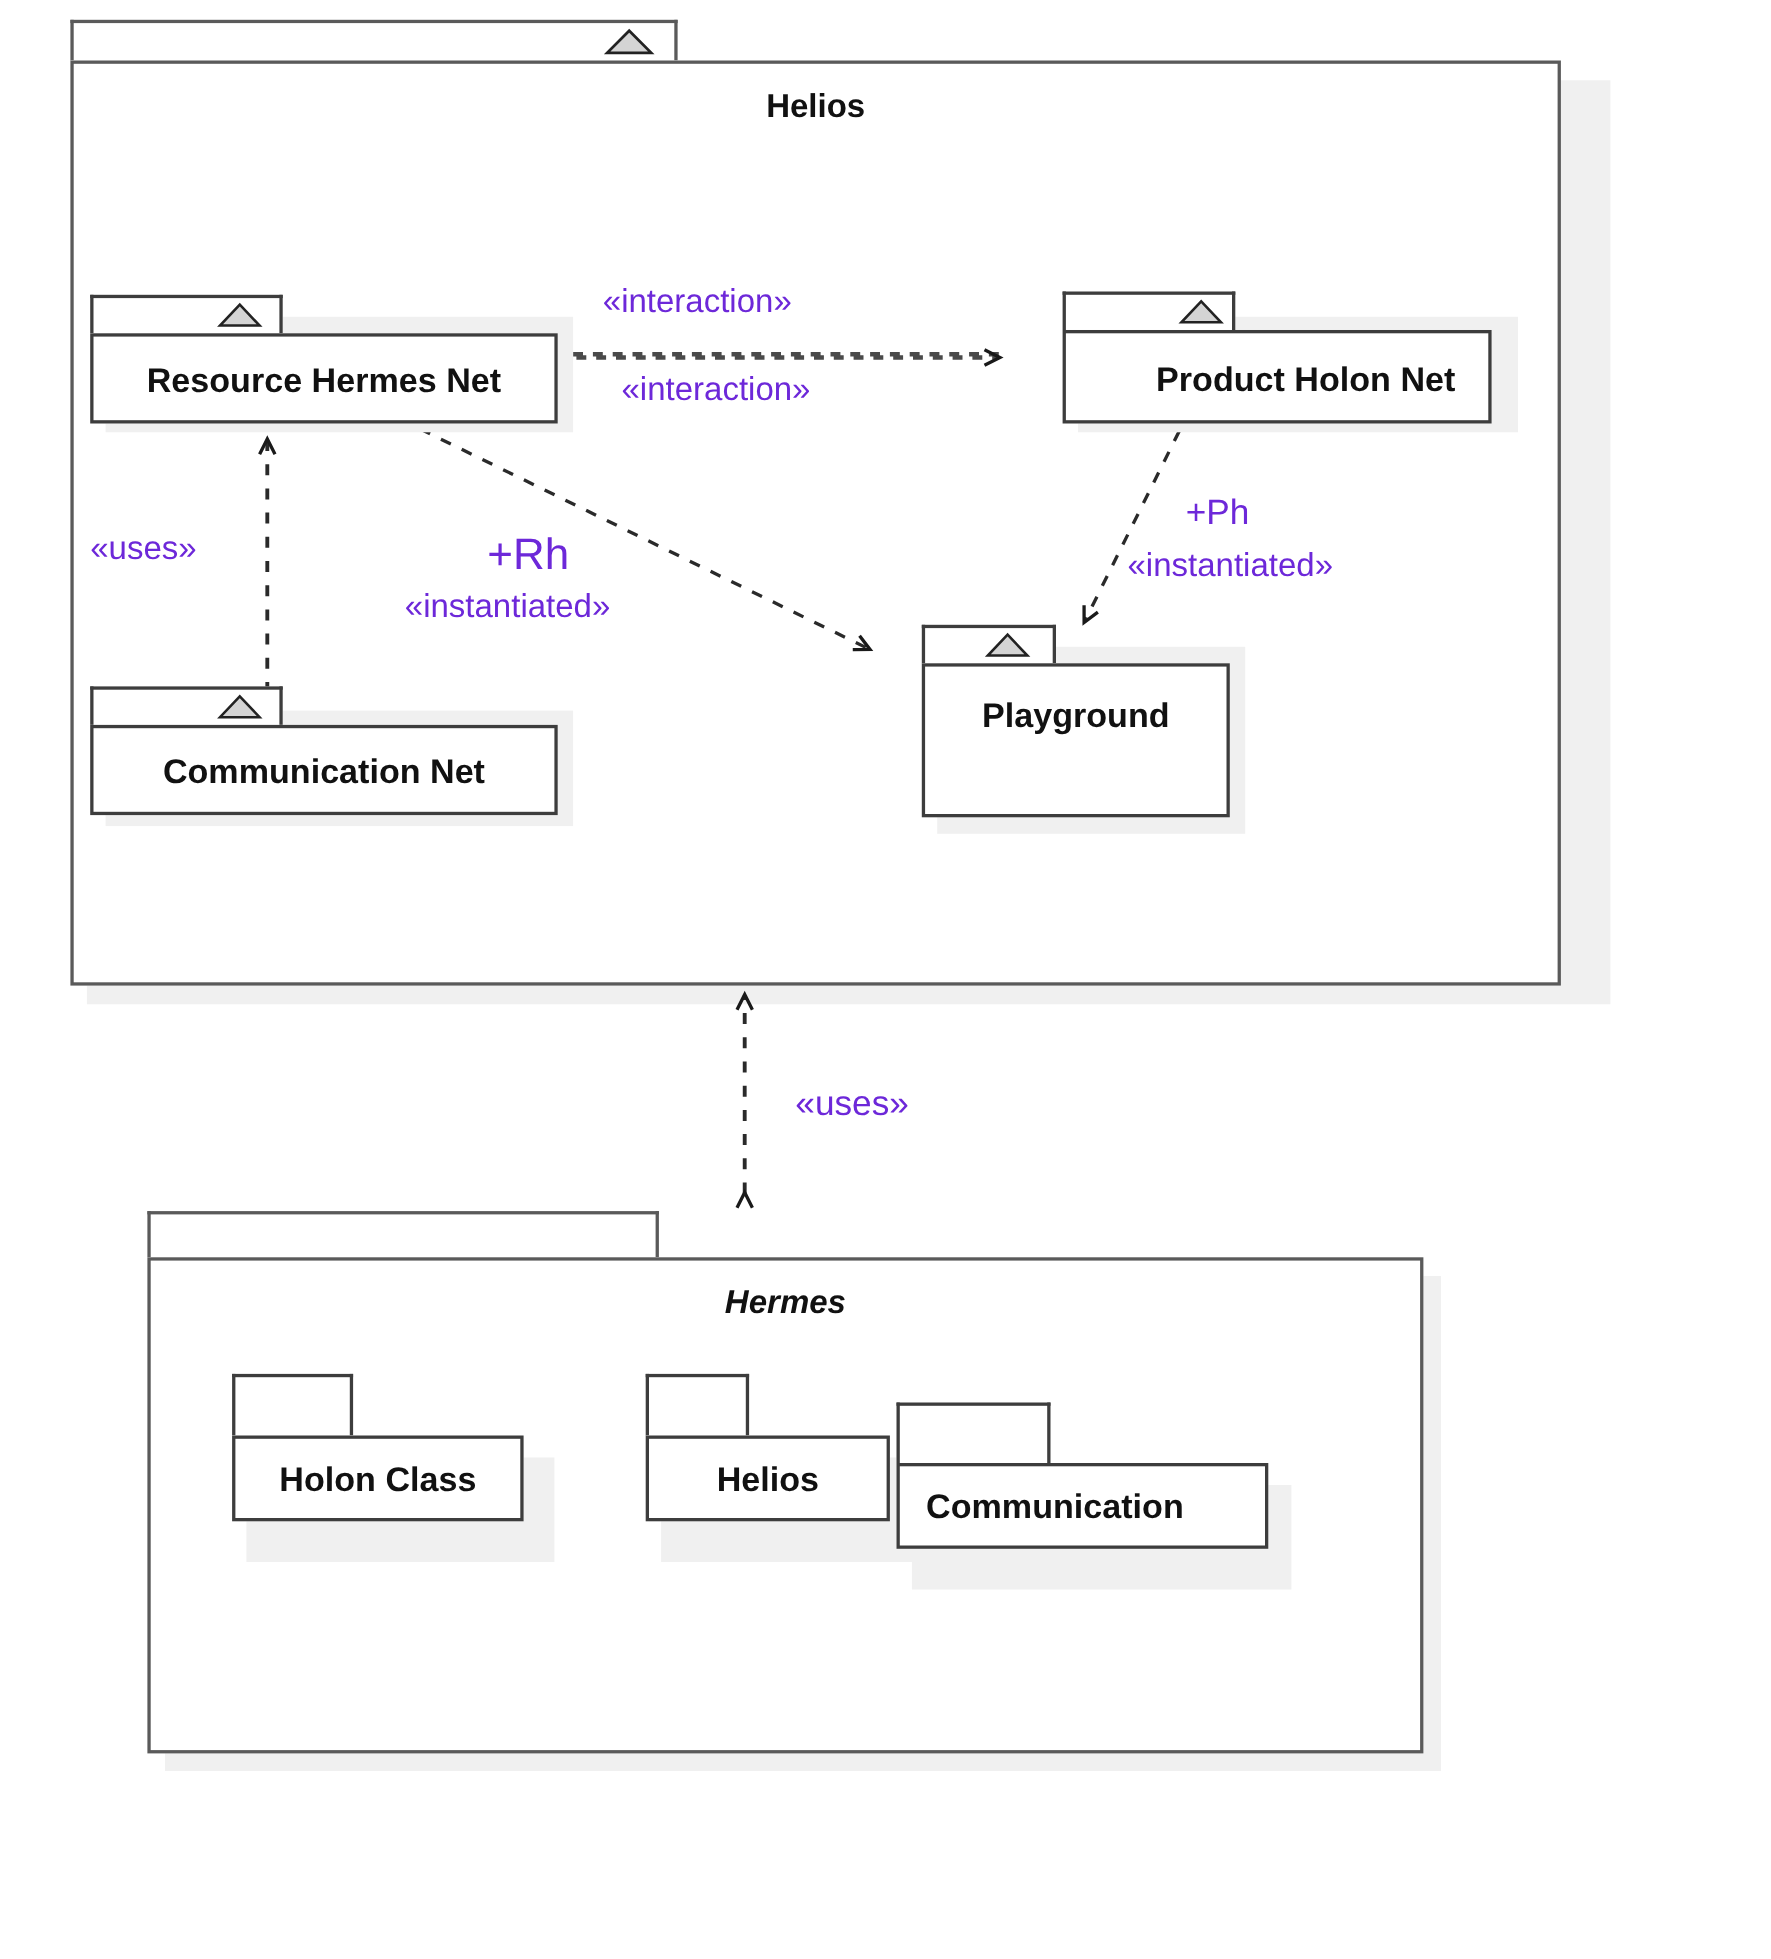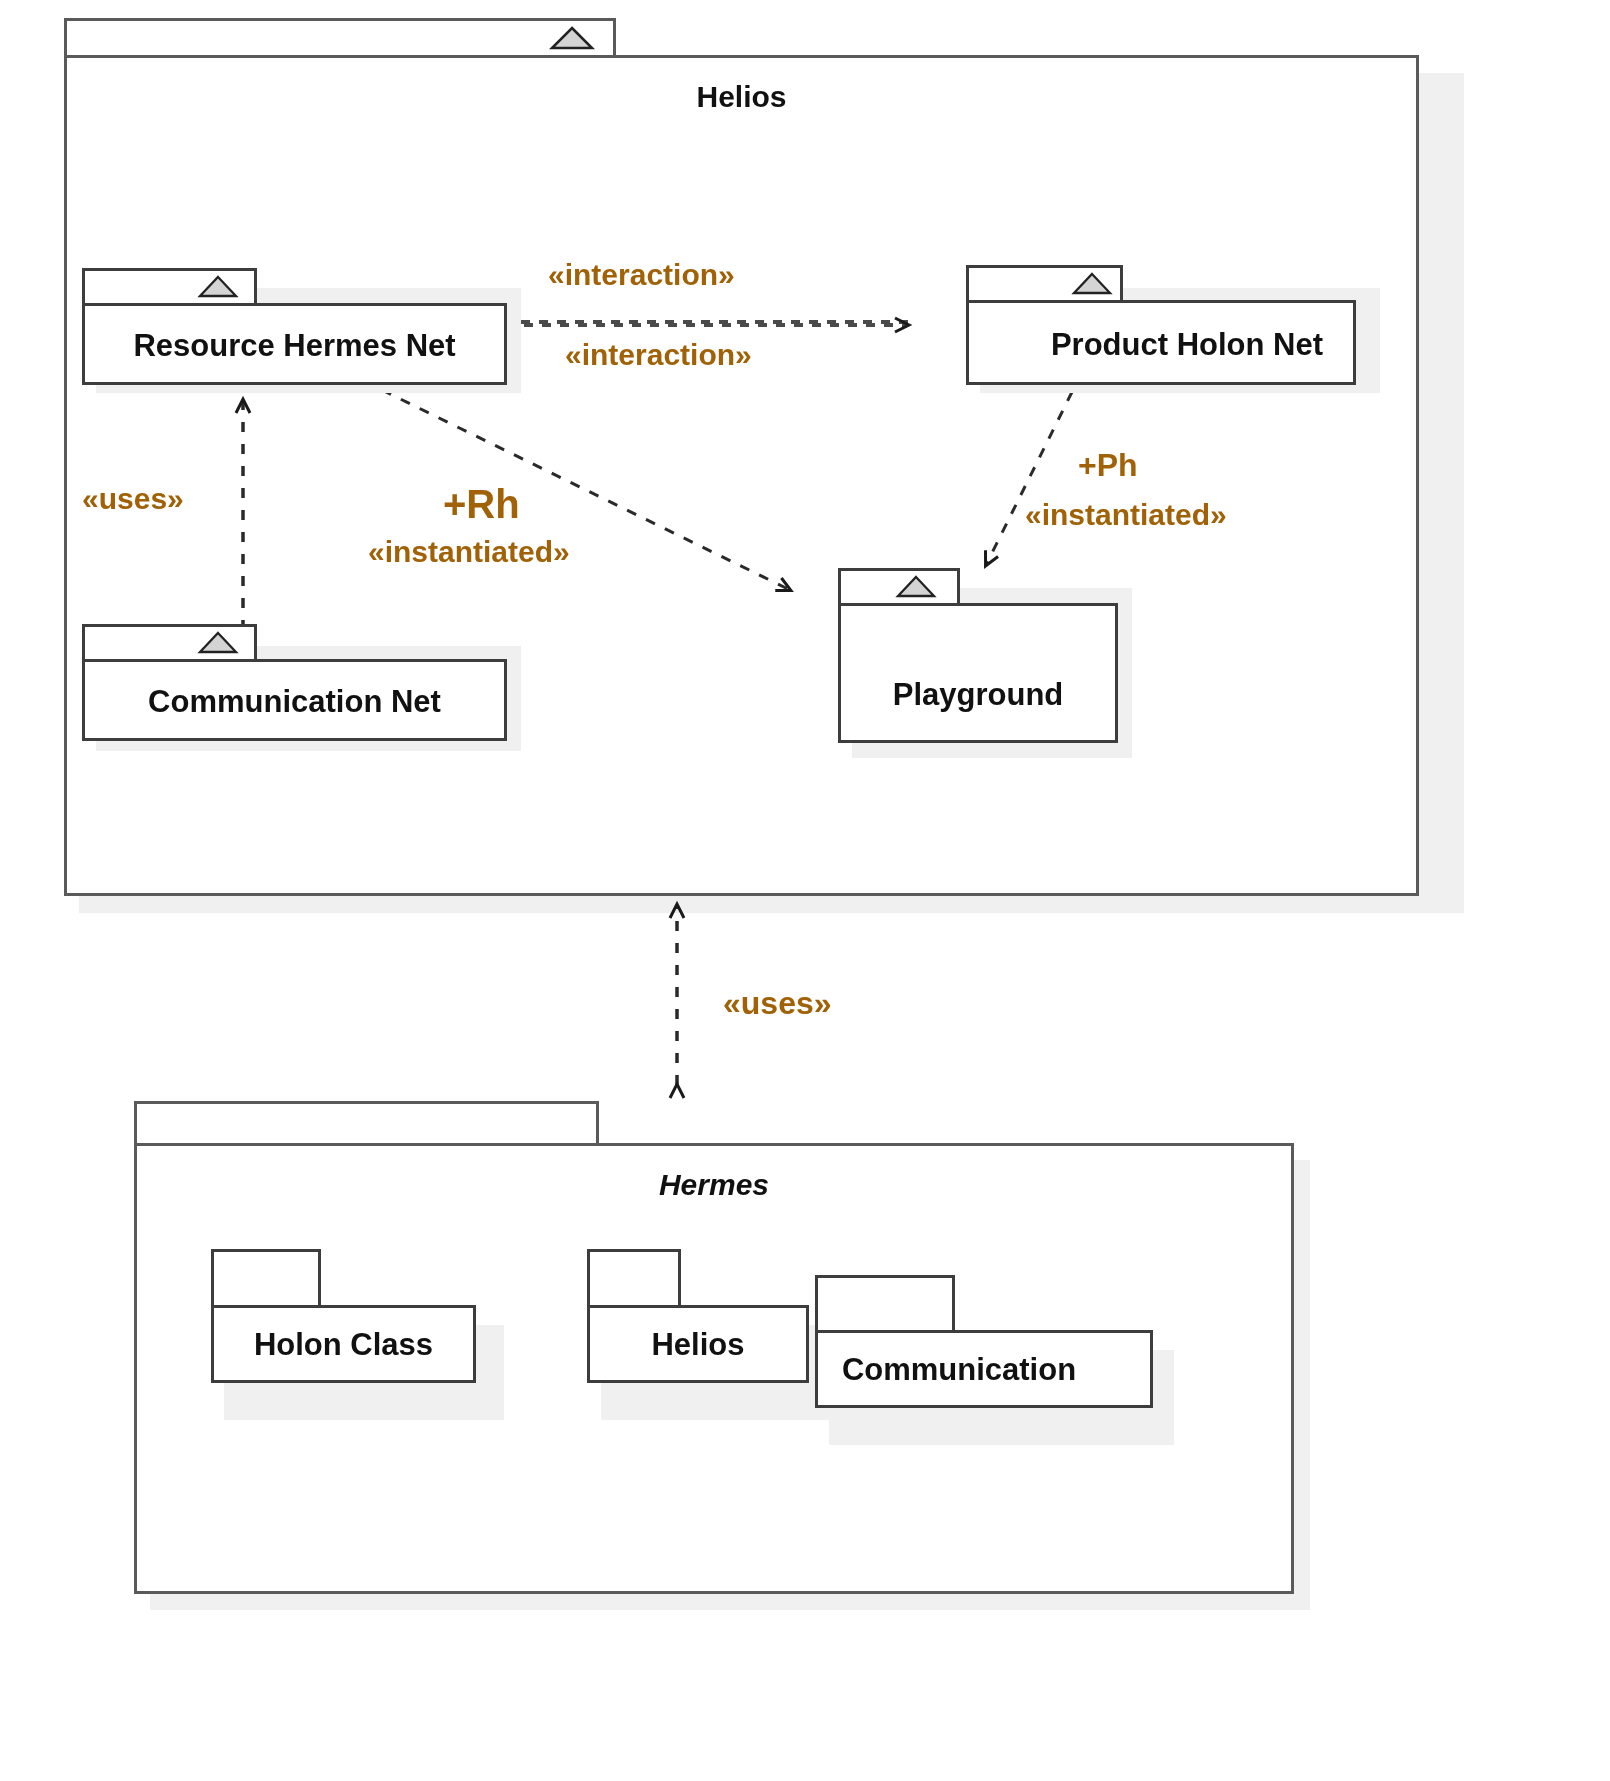--- a/index.html
+++ b/index.html
@@ -61,23 +61,23 @@
   
   .pkg-body.thin {
     border: 3px solid #3d3d3d;
   }
   .pkg-tab.thin {
     border: 3px solid #3d3d3d;
     border-bottom: none;
   }
   .edge-label {
     position: absolute;
-    color: #a16207;
+    color: #6d28d9;
     white-space: nowrap;
-    font-weight: bold;
+    font-weight: normal;
   }
 </style>
 </head>
 <body>
 
 <div id="canvas">
 
   <div class="pkg">
     <div class="pkg-shadow" style="left:33px; top:73px; width:1385px; height:840px;"></div>
     <div class="pkg-tab" style="left:18px; top:18px; width:552px; height:37px;"></div>
@@ -163,21 +163,21 @@
 
   <div class="pkg">
     <div class="pkg-shadow" style="left:806px; top:588px; width:280px; height:170px;"></div>
     <div class="pkg-tab thin" style="left:792px; top:568px; width:122px; height:35px;"></div>
     <div class="tri" style="left:846px; top:572px;">
       <svg width="48" height="30" viewBox="0 0 48 30">
         <polygon points="24,5 42,24 6,24" fill="#d4d4d4" stroke="#222" stroke-width="2.3"></polygon>
       </svg>
     </div>
     <div class="pkg-body thin" style="left:792px; top:603px; width:280px; height:140px;"></div>
-    <div class="pkg-title" style="left:792px; top:633px; width:280px; font-size:31px;margin-top:44px;">Playground</div>
+    <div class="pkg-title" style="left:792px; top:633px; width:280px; font-size:31px;">Playground</div>
   </div>
 
   <div class="edge-label" style="left:548px; top:258px; font-size:30px;">«interaction»</div>
   <div class="edge-label" style="left:565px; top:338px; font-size:30px;">«interaction»</div>
   <div class="edge-label" style="left:82px; top:482px; font-size:30px;">«uses»</div>
   <div class="edge-label" style="left:443px; top:482px; font-size:40px;">+Rh</div>
   <div class="edge-label" style="left:368px; top:535px; font-size:30px;">«instantiated»</div>
   <div class="edge-label" style="left:1078px; top:447px; font-size:32px;">+Ph</div>
   <div class="edge-label" style="left:1025px; top:498px; font-size:30px;">«instantiated»</div>
 

